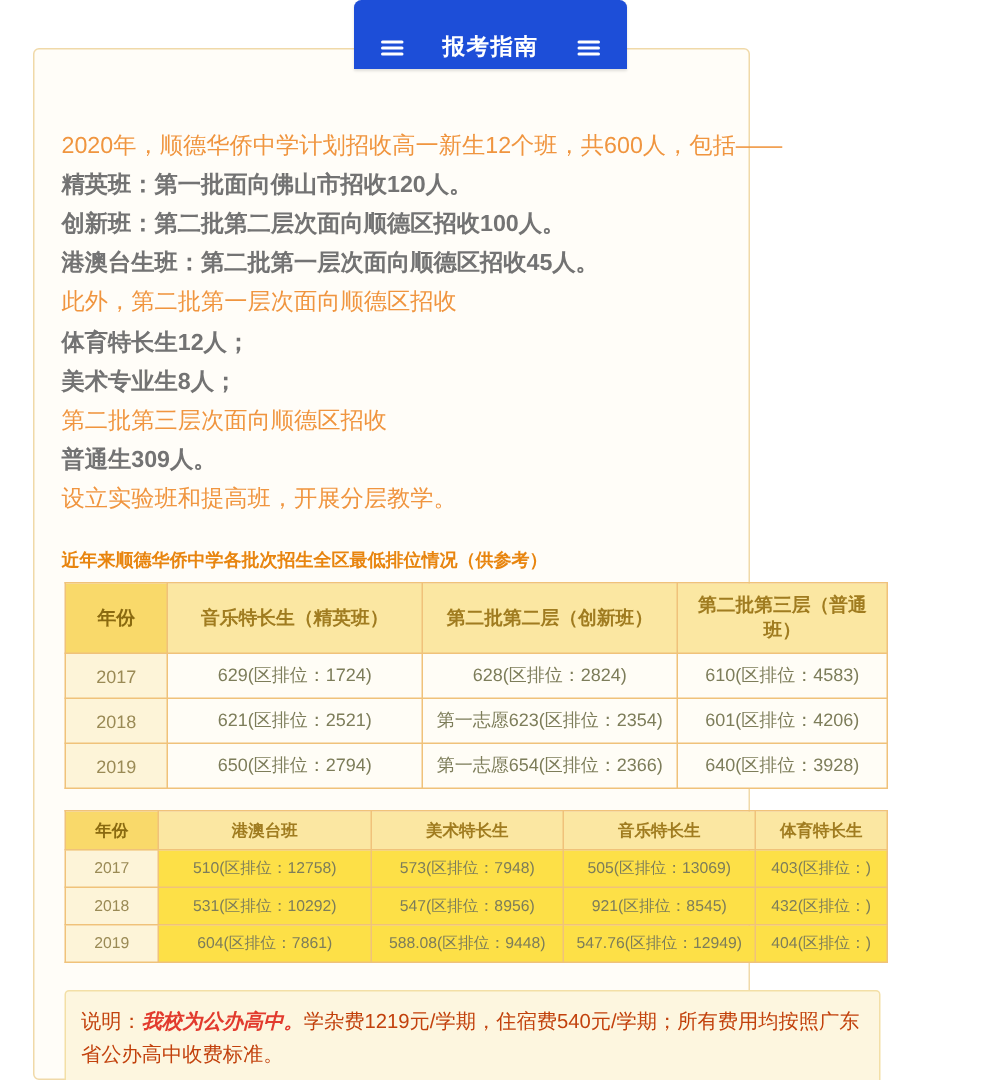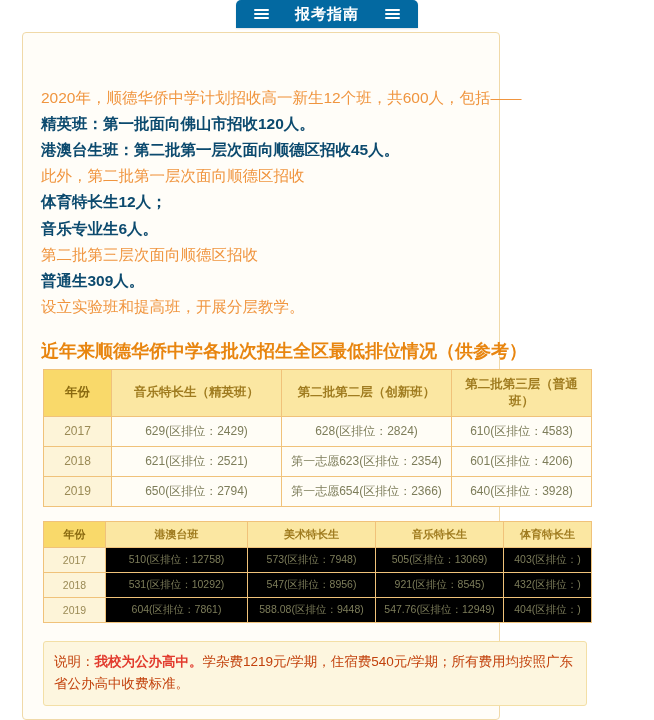--- a/index.html
+++ b/index.html
@@ -40,25 +40,25 @@
     display: flex;
     justify-content: center;
     align-items: flex-start;
     z-index: 5;
   }
   .tab {
     display: flex;
     align-items: center;
     justify-content: center;
     gap: 26px;
-    background: #0369a1;
+    background: #1d4ed8;
     color: #ffffff;
     font-size: 15px;
     font-weight: bold;
-    padding: 6px 18px 7px 18px;
+    padding: 24px 18px 7px 18px;
     border-radius: 5px 5px 0 0;
     box-shadow: 0 1px 2px rgba(0,0,0,0.12);
     letter-spacing: 1px;
   }
   .tab .bars {
     display: inline-block;
     width: 15px;
   }
   .tab .bars span {
     display: block;
@@ -75,26 +75,26 @@
     top: 52px;
     width: 556px;
   }
   .p {
     font-size: 15.5px;
     line-height: 1.62;
     color: #f0953f;
     margin: 0 0 1px 0;
   }
   .p.normal { color: #f0953f; font-weight: normal; }
-  .p.bold { color: #0c4a6e; font-weight: bold; }
+  .p.bold { color: #737373; font-weight: bold; }
 
   .table-caption {
     margin-top: 20px;
     margin-bottom: 6px;
-    font-size: 18px;
+    font-size: 12px;
     color: #e8850f;
     font-weight: bold;
   }
 
   table.t {
     border-collapse: collapse;
     table-layout: fixed;
   }
   table.t1 {
     width: 548px;
@@ -121,21 +121,21 @@
     width: 548px;
     margin-left: 2px;
     margin-top: 14px;
   }
   table.t2 td, table.t2 th {
     border: 1px solid #f0c27a;
     text-align: center;
     font-size: 10.5px;
     color: #7d7d5a;
     padding: 5px 1px;
-    background: #000000;
+    background: #fde047;
   }
   table.t2 thead th {
     background: #fbe7a2;
     color: #a07c20;
     font-weight: bold;
     font-size: 11px;
   }
   table.t2 thead th.firstcol { background: #f9d96a; color: #8a6a10; }
   table.t2 td.firstcol { background: #fdf4d8; color: #9a8a55; }
 
@@ -146,37 +146,38 @@
     background: #fdf6df;
     border: 1px solid #f3dfa6;
     border-radius: 3px;
     padding: 9px 10px 11px 10px;
     box-sizing: border-box;
     font-size: 13.5px;
     line-height: 1.6;
     color: #6f6a4a;
   }
   .note .lead { color: #c2410c; }
-  .note .hl { color: #e23b2e; font-weight: bold; }
+  .note .hl { color: #e23b2e; font-weight: bold; font-style: italic; }
 </style>
 </head>
 <body>
 
 <div class="page">
 
   <div class="card">
 
     <div class="content">
 
       <div class="p normal">2020年，顺德华侨中学计划招收高一新生12个班，共600人，包括——</div>
       <div class="p bold">精英班：第一批面向佛山市招收120人。</div>
+      <div class="p bold">创新班：第二批第二层次面向顺德区招收100人。</div>
       <div class="p bold">港澳台生班：第二批第一层次面向顺德区招收45人。</div>
       <div class="p normal">此外，第二批第一层次面向顺德区招收</div>
       <div class="p bold">体育特长生12人；</div>
-      <div class="p bold">音乐专业生6人。</div>
+      <div class="p bold">美术专业生8人；</div>
       <div class="p normal">第二批第三层次面向顺德区招收</div>
       <div class="p bold">普通生309人。</div>
       <div class="p normal">设立实验班和提高班，开展分层教学。</div>
 
       <div class="table-caption">近年来顺德华侨中学各批次招生全区最低排位情况（供参考）</div>
 
       <table class="t t1">
         <colgroup>
           <col style="width:68px">
           <col style="width:170px">
@@ -187,21 +188,21 @@
           <tr>
             <th class="firstcol">年份</th>
             <th>音乐特长生（精英班）</th>
             <th>第二批第二层（创新班）</th>
             <th>第二批第三层（普通班）</th>
           </tr>
         </thead>
         <tbody>
           <tr>
             <td class="firstcol">2017</td>
-            <td>629(区排位：2429)</td>
+            <td>629(区排位：1724)</td>
             <td>628(区排位：2824)</td>
             <td>610(区排位：4583)</td>
           </tr>
           <tr>
             <td class="firstcol">2018</td>
             <td>621(区排位：2521)</td>
             <td>第一志愿623(区排位：2354)</td>
             <td>601(区排位：4206)</td>
           </tr>
           <tr>

